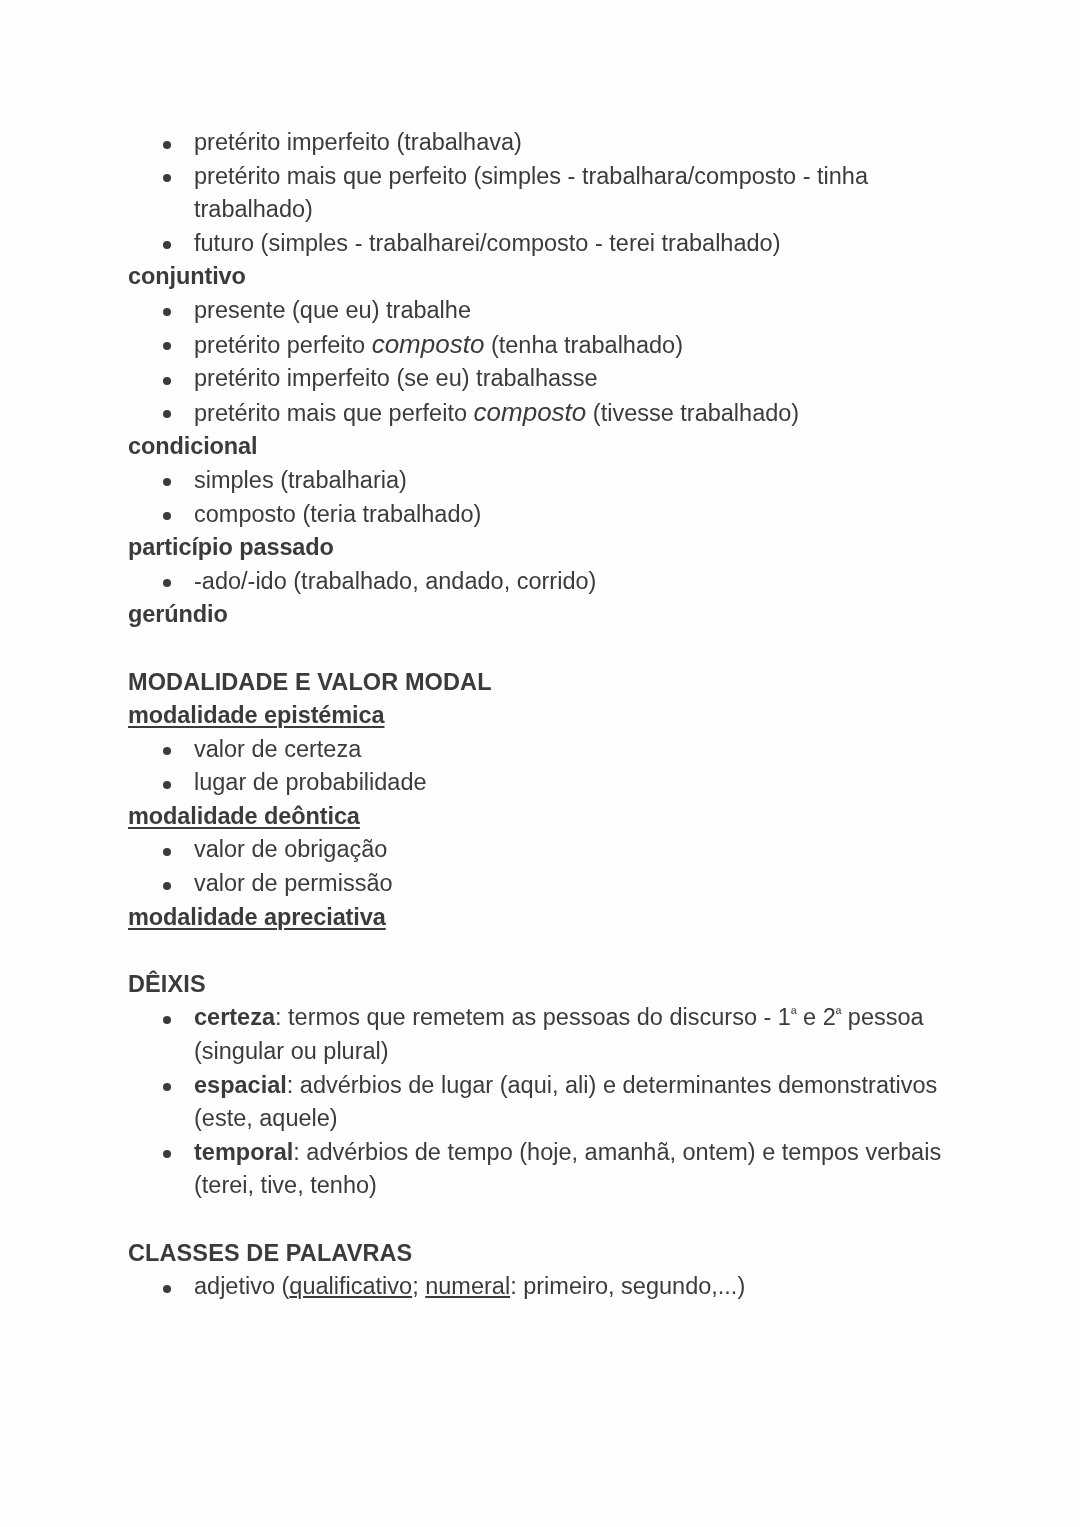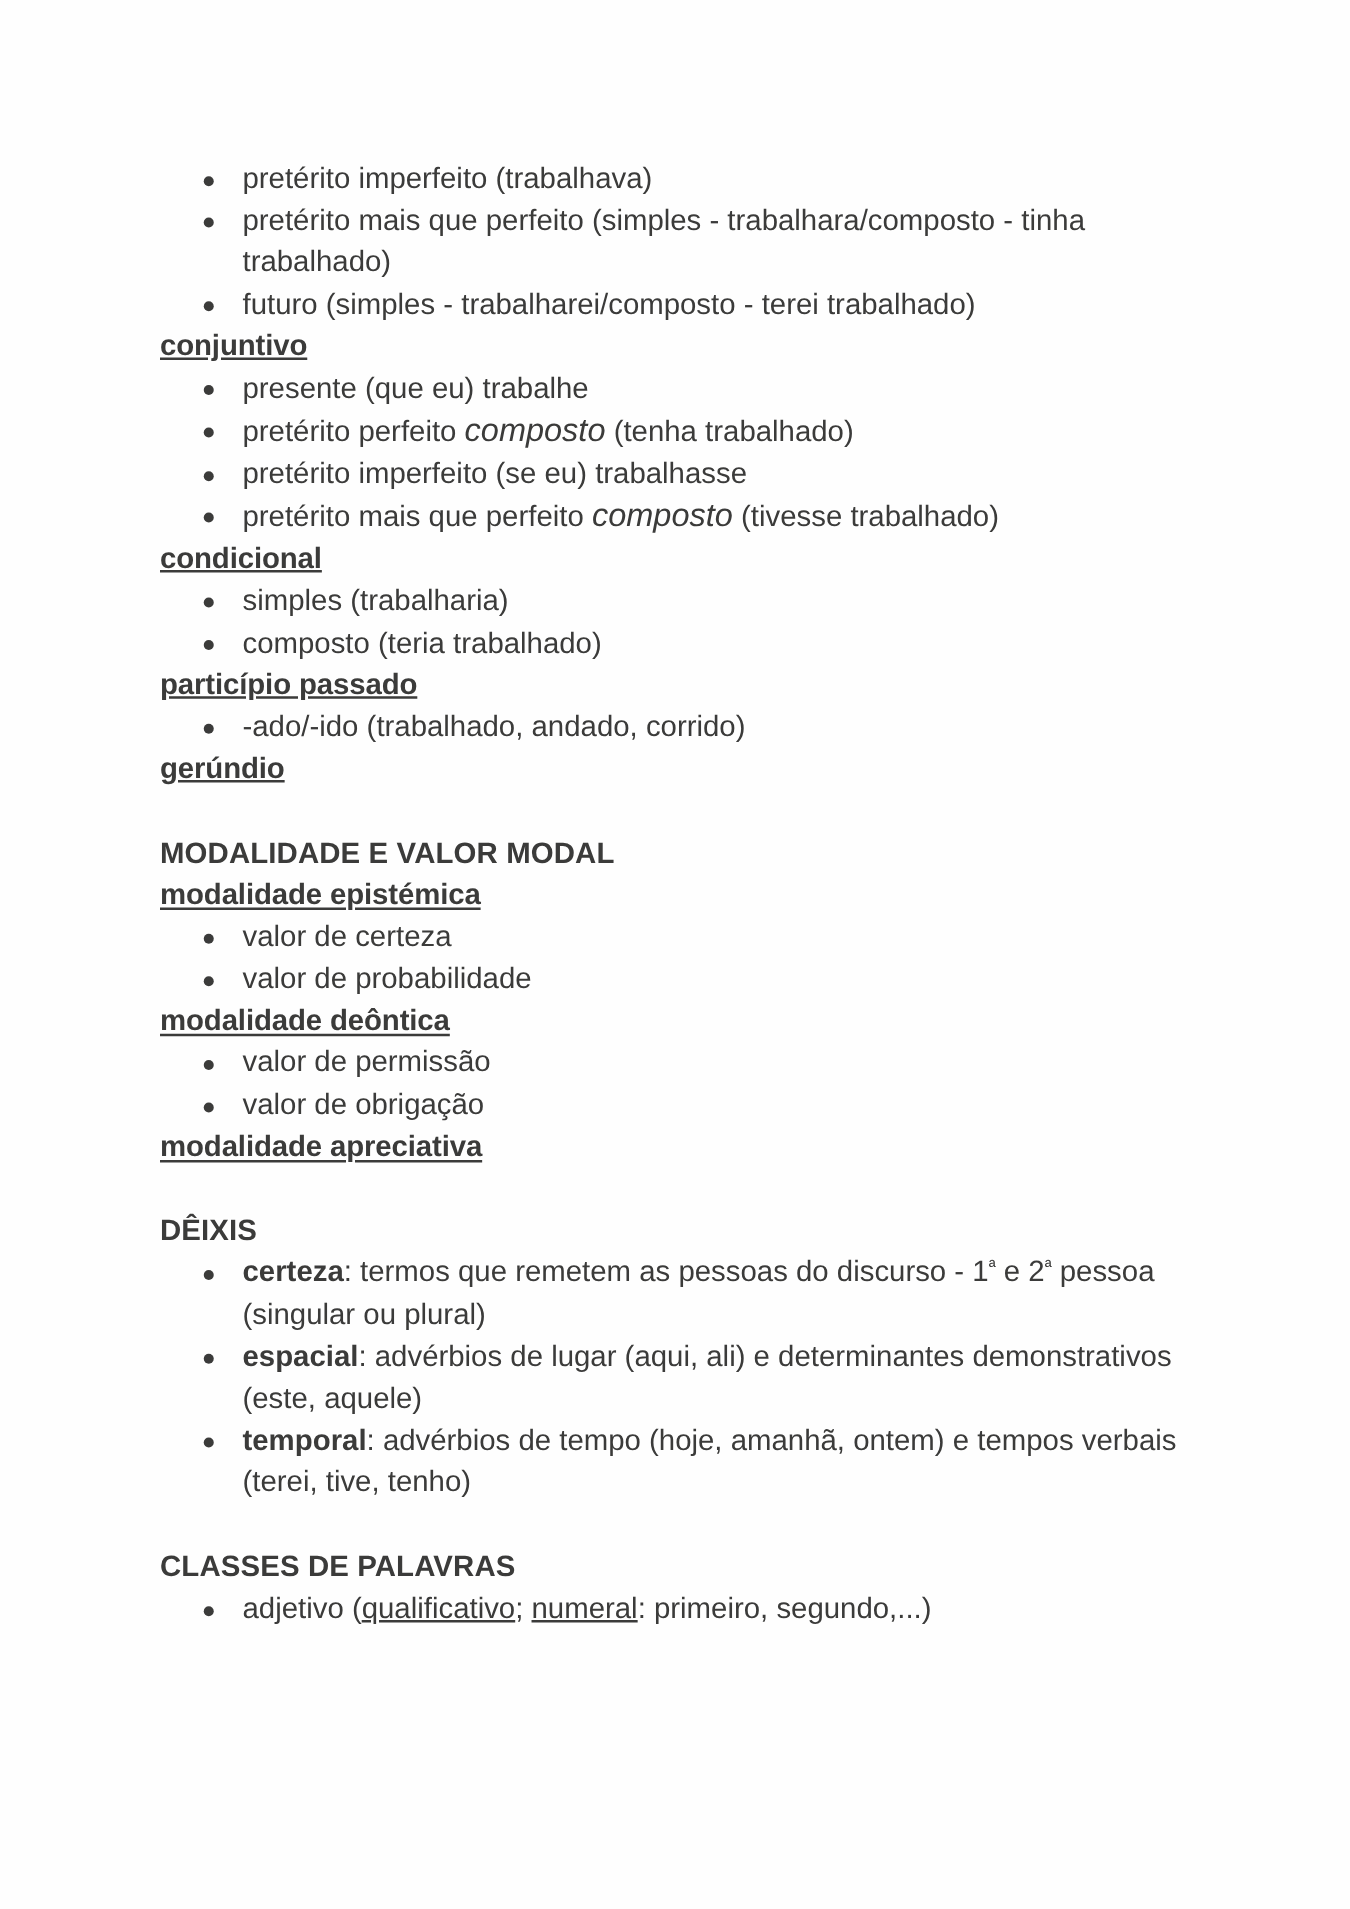--- a/index.html
+++ b/index.html
@@ -27,21 +27,20 @@
     line-height: 33.6px;
   }
   
   .section-title {
     font-weight: 700;
     letter-spacing: 0.1px;
   }
   .sub-head {
     font-weight: 700;
     letter-spacing: -0.1px;
-    text-decoration: underline;
   }
   .sub-head.underlined {
     text-decoration: underline;
     text-decoration-thickness: 2px;
     text-underline-offset: 2.5px;
   }
   ul.bullets {
     list-style: none;
     margin: 0;
     padding: 0;
@@ -110,26 +109,26 @@
       <div class="sub-head">particípio passado</div>
       <ul class="bullets">
         <li><span>-ado/-ido (trabalhado, andado, corrido)</span></li>
       </ul>
       <div class="sub-head">gerúndio</div>
       <div class="spacer"></div>
       <div class="section-title">MODALIDADE E VALOR MODAL</div>
       <div class="sub-head underlined">modalidade epistémica</div>
       <ul class="bullets">
         <li><span>valor de certeza</span></li>
-        <li><span>valor de probabilidade</span></li>
+        <li><span>lugar de probabilidade</span></li>
       </ul>
       <div class="sub-head underlined">modalidade deôntica</div>
       <ul class="bullets">
+        <li><span>valor de obrigação</span></li>
         <li><span>valor de permissão</span></li>
-        <li><span>valor de obrigação</span></li>
       </ul>
       <div class="sub-head underlined">modalidade apreciativa</div>
       <div class="spacer"></div>
       <div class="section-title">DÊIXIS</div>
       <ul class="bullets">
         <li><span class="b">certeza</span><span>: termos que remetem as pessoas do discurso - 1</span><span class="ord">ª</span><span> e 2</span><span class="ord">ª</span><span> pessoa (singular ou plural)</span></li>
         <li><span class="b">espacial</span><span>: advérbios de lugar (aqui, ali) e determinantes demonstrativos (este, aquele)</span></li>
         <li><span class="b">temporal</span><span>: advérbios de tempo (hoje, amanhã, ontem) e tempos verbais (terei, tive, tenho)</span></li>
       </ul>
       <div class="spacer"></div>

